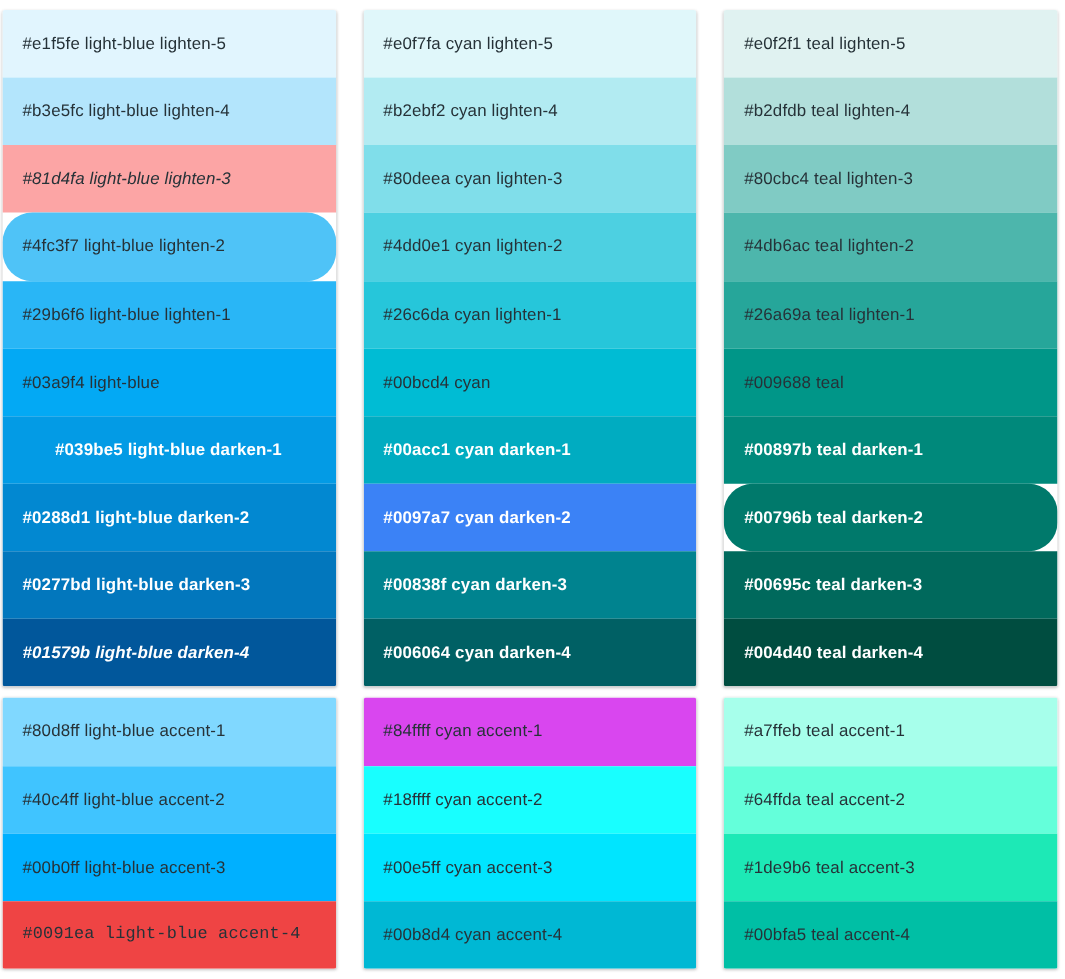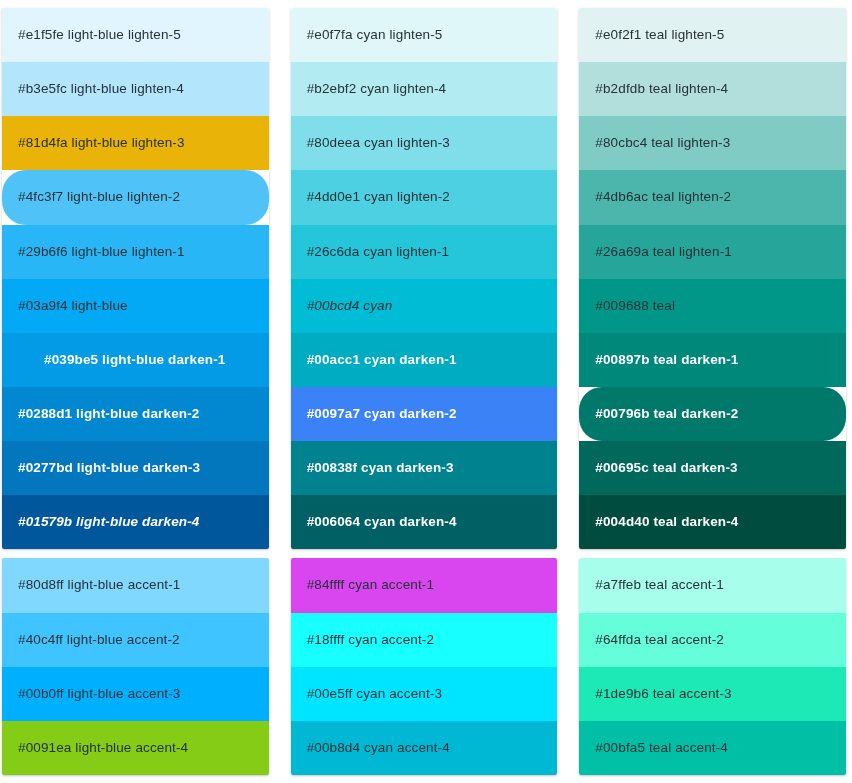--- a/index.html
+++ b/index.html
@@ -11,21 +11,20 @@
     font-family: "Liberation Sans", sans-serif;
     overflow: hidden;
   }
 
   .palette-grid {
     display: flex;
     width: 852px;
     height: 783px;
     padding: 8px 6px 8px 2px;
     gap: 22px;
-    justify-content: flex-end;
   }
 
   .palette-column {
     flex: 1 1 0;
     display: flex;
     flex-direction: column;
     gap: 9px;
     min-width: 0;
   }
 
@@ -66,21 +65,21 @@
 
 <div class="palette-grid">
     <div class="palette-column">
       <div class="swatch-card">
         <div class="swatch-row" style="background: rgb(225, 245, 254);">
           <span class="swatch-label">#e1f5fe light-blue lighten-5</span>
         </div>
         <div class="swatch-row" style="background: rgb(179, 229, 252);">
           <span class="swatch-label">#b3e5fc light-blue lighten-4</span>
         </div>
-        <div class="swatch-row" style="background: #eab308;">
+        <div class="swatch-row" style="background: #fca5a5; font-style: italic;">
           <span class="swatch-label">#81d4fa light-blue lighten-3</span>
         </div>
         <div class="swatch-row" style="background: rgb(79, 195, 247); border-radius: 24px;">
           <span class="swatch-label">#4fc3f7 light-blue lighten-2</span>
         </div>
         <div class="swatch-row" style="background: rgb(41, 182, 246);">
           <span class="swatch-label">#29b6f6 light-blue lighten-1</span>
         </div>
         <div class="swatch-row" style="background: rgb(3, 169, 244);">
           <span class="swatch-label">#03a9f4 light-blue</span>
@@ -101,21 +100,21 @@
       <div class="swatch-card">
         <div class="swatch-row" style="background: rgb(128, 216, 255);">
           <span class="swatch-label">#80d8ff light-blue accent-1</span>
         </div>
         <div class="swatch-row" style="background: rgb(64, 196, 255);">
           <span class="swatch-label">#40c4ff light-blue accent-2</span>
         </div>
         <div class="swatch-row" style="background: rgb(0, 176, 255);">
           <span class="swatch-label">#00b0ff light-blue accent-3</span>
         </div>
-        <div class="swatch-row" style="background: #84cc16;">
+        <div class="swatch-row" style="background: #ef4444; font-family: Liberation Mono, monospace;">
           <span class="swatch-label">#0091ea light-blue accent-4</span>
         </div>
       </div>
     </div>
     <div class="palette-column">
       <div class="swatch-card">
         <div class="swatch-row" style="background: rgb(224, 247, 250);">
           <span class="swatch-label">#e0f7fa cyan lighten-5</span>
         </div>
         <div class="swatch-row" style="background: rgb(178, 235, 242);">
@@ -123,21 +122,21 @@
         </div>
         <div class="swatch-row" style="background: rgb(128, 222, 234);">
           <span class="swatch-label">#80deea cyan lighten-3</span>
         </div>
         <div class="swatch-row" style="background: rgb(77, 208, 225);">
           <span class="swatch-label">#4dd0e1 cyan lighten-2</span>
         </div>
         <div class="swatch-row" style="background: rgb(38, 198, 218);">
           <span class="swatch-label">#26c6da cyan lighten-1</span>
         </div>
-        <div class="swatch-row" style="background: rgb(0, 188, 212); font-style: italic;">
+        <div class="swatch-row" style="background: rgb(0, 188, 212);">
           <span class="swatch-label">#00bcd4 cyan</span>
         </div>
         <div class="swatch-row on-dark" style="background: rgb(0, 172, 193);">
           <span class="swatch-label">#00acc1 cyan darken-1</span>
         </div>
         <div class="swatch-row on-dark" style="background: #3b82f6;">
           <span class="swatch-label">#0097a7 cyan darken-2</span>
         </div>
         <div class="swatch-row on-dark" style="background: rgb(0, 131, 143);">
           <span class="swatch-label">#00838f cyan darken-3</span>

